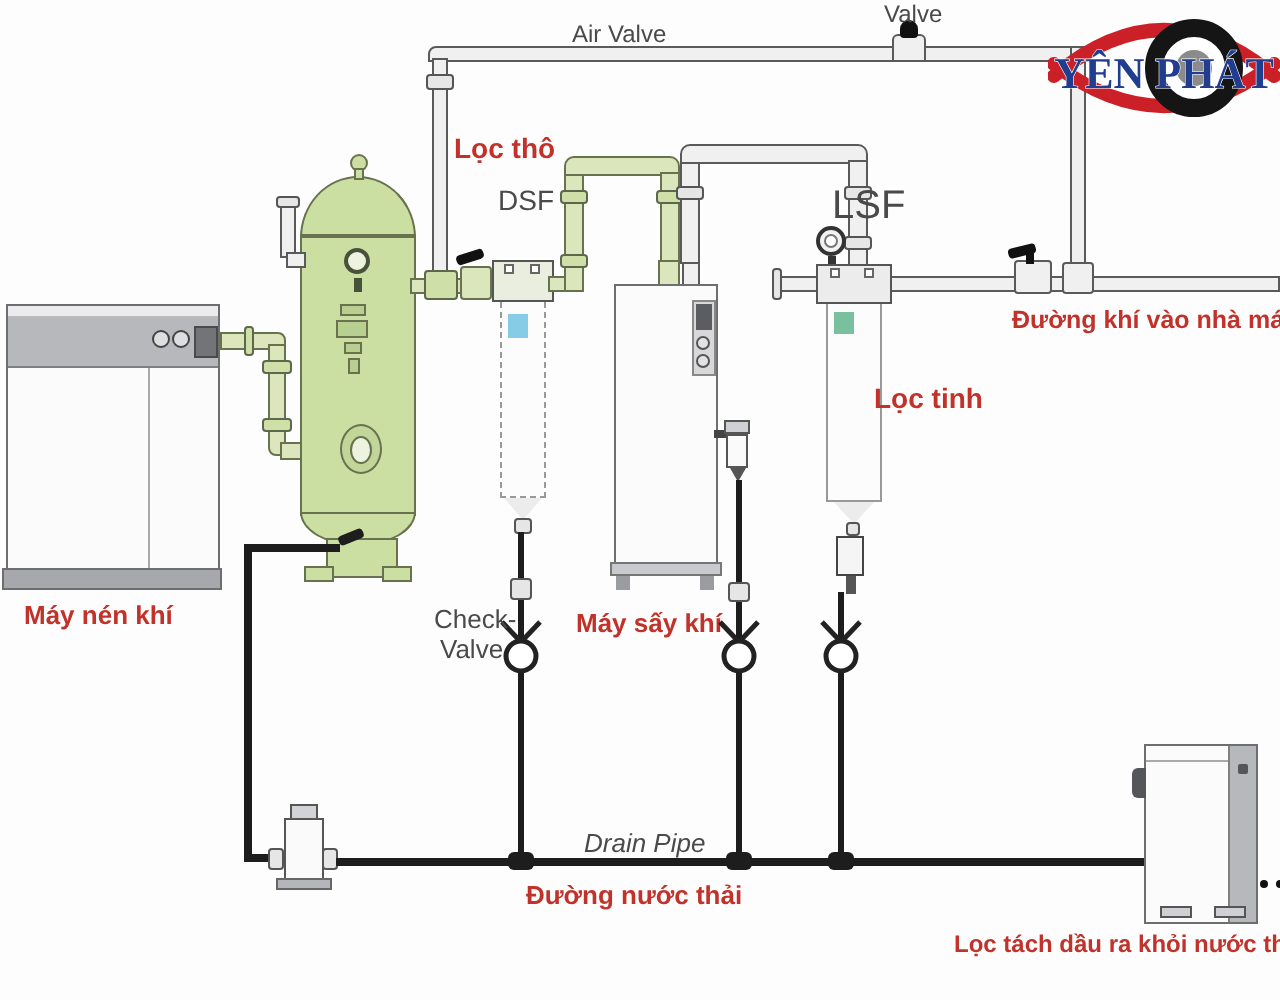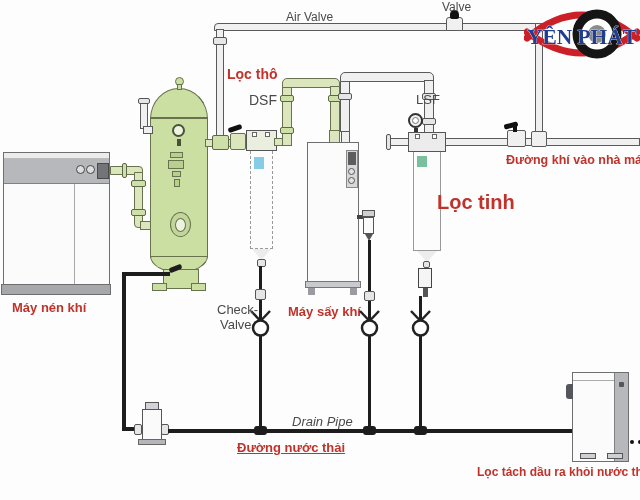--- a/index.html
+++ b/index.html
@@ -121,34 +121,34 @@
   <div class="abs" style="left:350px;top:288px;width:7px;height:7px;background:#9b9c9f;"></div>
   <span class="lab-r" style="left:288px;top:304px;">Máy sấy khí</span>
 
   <div class="p" style="left:340px;top:80px;width:10px;height:52px;"></div>
   <div class="p" style="left:340px;top:72px;width:94px;height:10px;border-radius:5px 5px 0 0;"></div>
   <div class="p" style="left:424px;top:80px;width:10px;height:54px;"></div>
   <div class="cpl" style="left:338px;top:93px;width:14px;height:7px;"></div>
   <div class="cpl" style="left:422px;top:93px;width:14px;height:7px;"></div>
   <div class="cpl" style="left:422px;top:118px;width:14px;height:7px;"></div>
 
-  <span class="lab-g" style="left:416px;top:92px;font-size:13px;">LSF</span>
+  <span class="lab-g" style="left:416px;top:92px;font-size:20px;">LSF</span>
   <div class="abs" style="left:408px;top:113px;width:15px;height:15px;border-radius:50%;background:#f2f2f2;border:2px solid #333;"></div>
   <div class="abs" style="left:412px;top:117px;width:7px;height:7px;border-radius:50%;background:#fff;border:1px solid #777;"></div>
   <div class="abs" style="left:414px;top:128px;width:4px;height:6px;background:#333;"></div>
   <div class="abs" style="left:408px;top:132px;width:38px;height:20px;background:#ececec;border:1.5px solid #555;"></div>
   <div class="abs" style="left:415px;top:134px;width:5px;height:5px;background:#fff;border:1px solid #666;"></div>
   <div class="abs" style="left:432px;top:134px;width:5px;height:5px;background:#fff;border:1px solid #666;"></div>
   <div class="abs" style="left:413px;top:152px;width:28px;height:99px;background:#fcfcfc;border:1px solid #999;border-top:none;"></div>
   <div class="abs" style="left:417px;top:156px;width:10px;height:11px;background:#79c19e;"></div>
   <div class="tri" style="left:417px;top:251px;width:20px;height:11px;"></div>
   <div class="cpl" style="left:423px;top:261px;width:7px;height:7px;"></div>
   <div class="abs" style="left:418px;top:268px;width:14px;height:20px;background:#f5f5f5;border:1.5px solid #444;"></div>
   <div class="abs" style="left:423px;top:288px;width:5px;height:9px;background:#555;"></div>
-  <span class="lab-r" style="left:437px;top:191px;font-size:20px;">Lọc tinh</span>
+  <span class="lab-r" style="left:437px;top:191px;font-size:14px;">Lọc tinh</span>
 
   <div class="abs" style="left:357px;top:215px;width:7px;height:4px;background:#444;"></div>
   <div class="abs" style="left:362px;top:210px;width:13px;height:7px;background:#cfd0d3;border:1px solid #555;"></div>
   <div class="abs" style="left:363px;top:217px;width:11px;height:17px;background:#fafafa;border:1px solid #555;"></div>
   <div class="tri" style="left:365px;top:234px;width:8px;height:7px;background:#555;"></div>
 
   <div class="bk" style="left:259px;top:266px;width:3px;height:166px;"></div>
   <div class="bk" style="left:368px;top:240px;width:3px;height:192px;"></div>
   <div class="bk" style="left:419px;top:296px;width:3px;height:136px;"></div>
   <div class="cpl" style="left:255px;top:289px;width:11px;height:11px;"></div>
@@ -183,21 +183,21 @@
   <div class="abs" style="left:145px;top:402px;width:14px;height:8px;background:#d2d3d6;border:1px solid #555;"></div>
   <div class="abs" style="left:142px;top:409px;width:20px;height:31px;background:#fafafa;border:1.5px solid #555;"></div>
   <div class="abs" style="left:138px;top:439px;width:28px;height:6px;background:#b5b6b9;border:1px solid #666;"></div>
   <div class="cpl" style="left:161px;top:424px;width:8px;height:11px;"></div>
 
   <div class="bk" style="left:168px;top:429px;width:405px;height:4px;"></div>
   <div class="junc" style="left:254px;top:426px;width:13px;height:9px;"></div>
   <div class="junc" style="left:363px;top:426px;width:13px;height:9px;"></div>
   <div class="junc" style="left:414px;top:426px;width:13px;height:9px;"></div>
   <span class="lab-g" style="left:292px;top:414px;font-style:italic;">Drain Pipe</span>
-  <span class="lab-r" style="left:237px;top:440px;text-decoration:underline;">Đường nước thải</span>
+  <span class="lab-r" style="left:263px;top:440px;">Đường nước thải</span>
 
   <div class="box" style="left:572px;top:372px;width:57px;height:90px;">
     <div class="abs" style="left:0;top:7px;width:100%;height:1px;background:#aaa;"></div>
     <div class="abs" style="right:0;top:0;width:14px;height:100%;background:#b7b8bc;border-left:1px solid #808080;"></div>
     <div class="abs" style="right:4px;top:9px;width:5px;height:5px;background:#55565a;border-radius:1px;"></div>
     <div class="abs" style="left:7px;bottom:2px;width:16px;height:6px;background:#cfd0d3;border:1px solid #555;"></div>
     <div class="abs" style="left:34px;bottom:2px;width:16px;height:6px;background:#cfd0d3;border:1px solid #555;"></div>
   </div>
   <div class="abs" style="left:566px;top:384px;width:7px;height:15px;background:#55565a;border-radius:3px 0 0 3px;"></div>
   <div class="abs" style="left:630px;top:438px;width:12px;height:6px;border-bottom:4px dotted #111;"></div>

